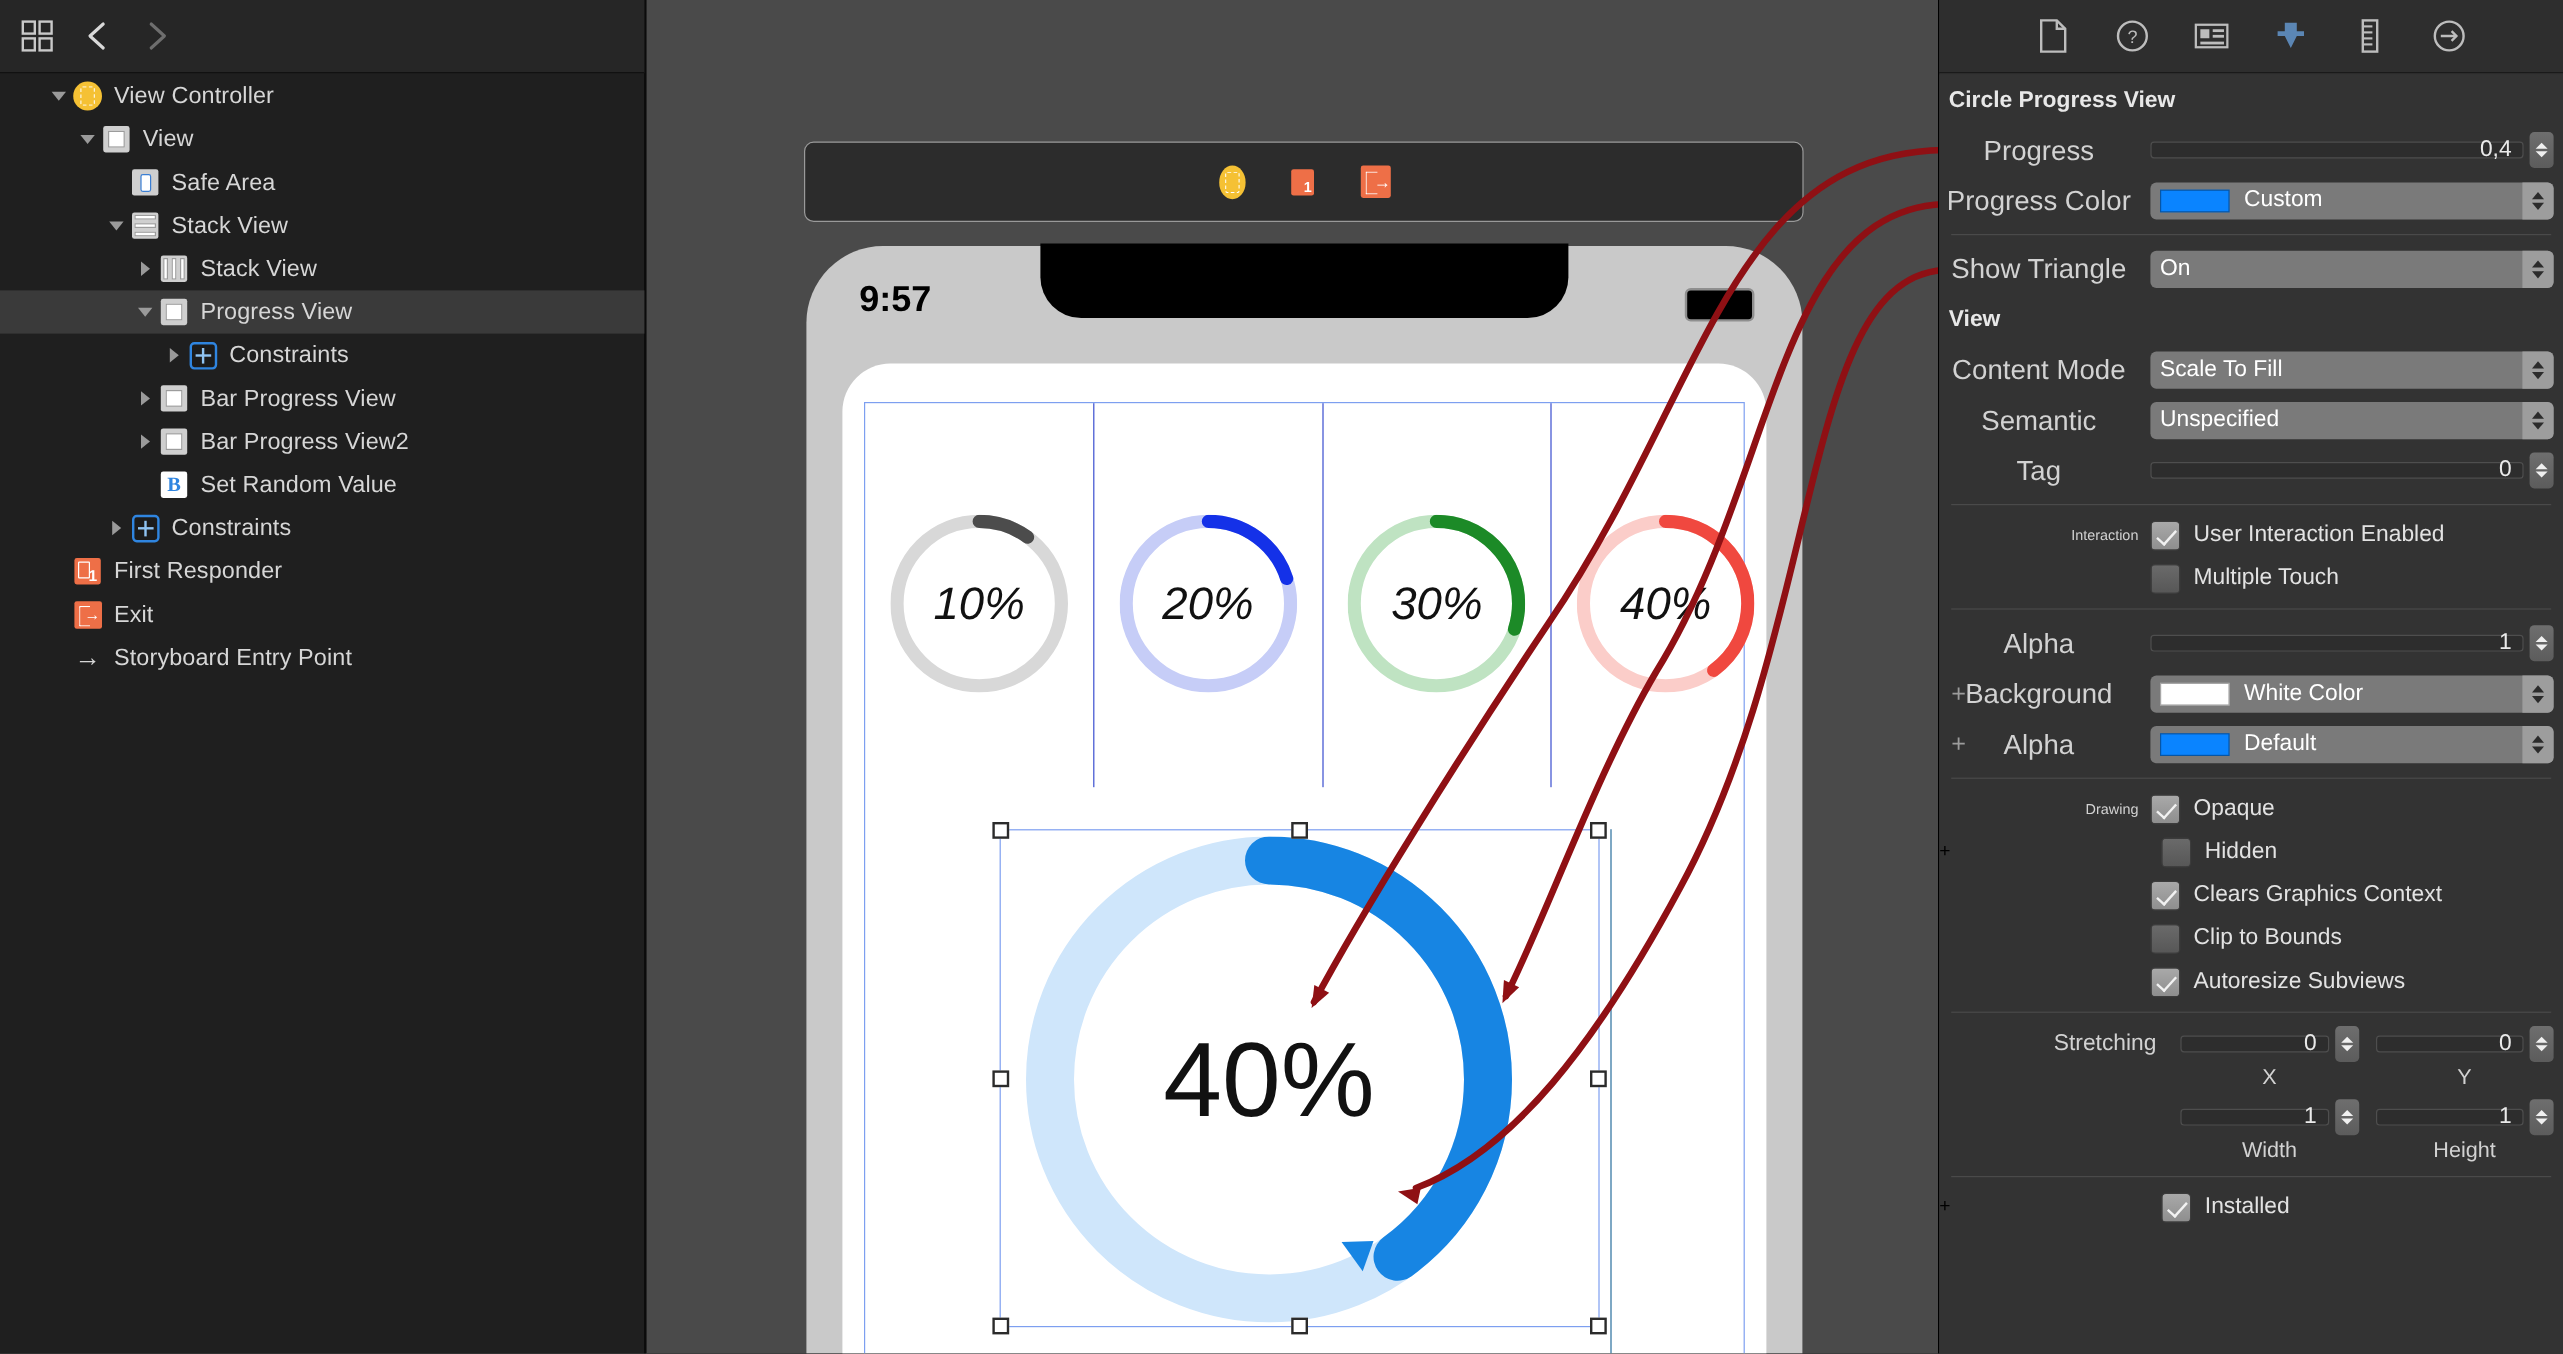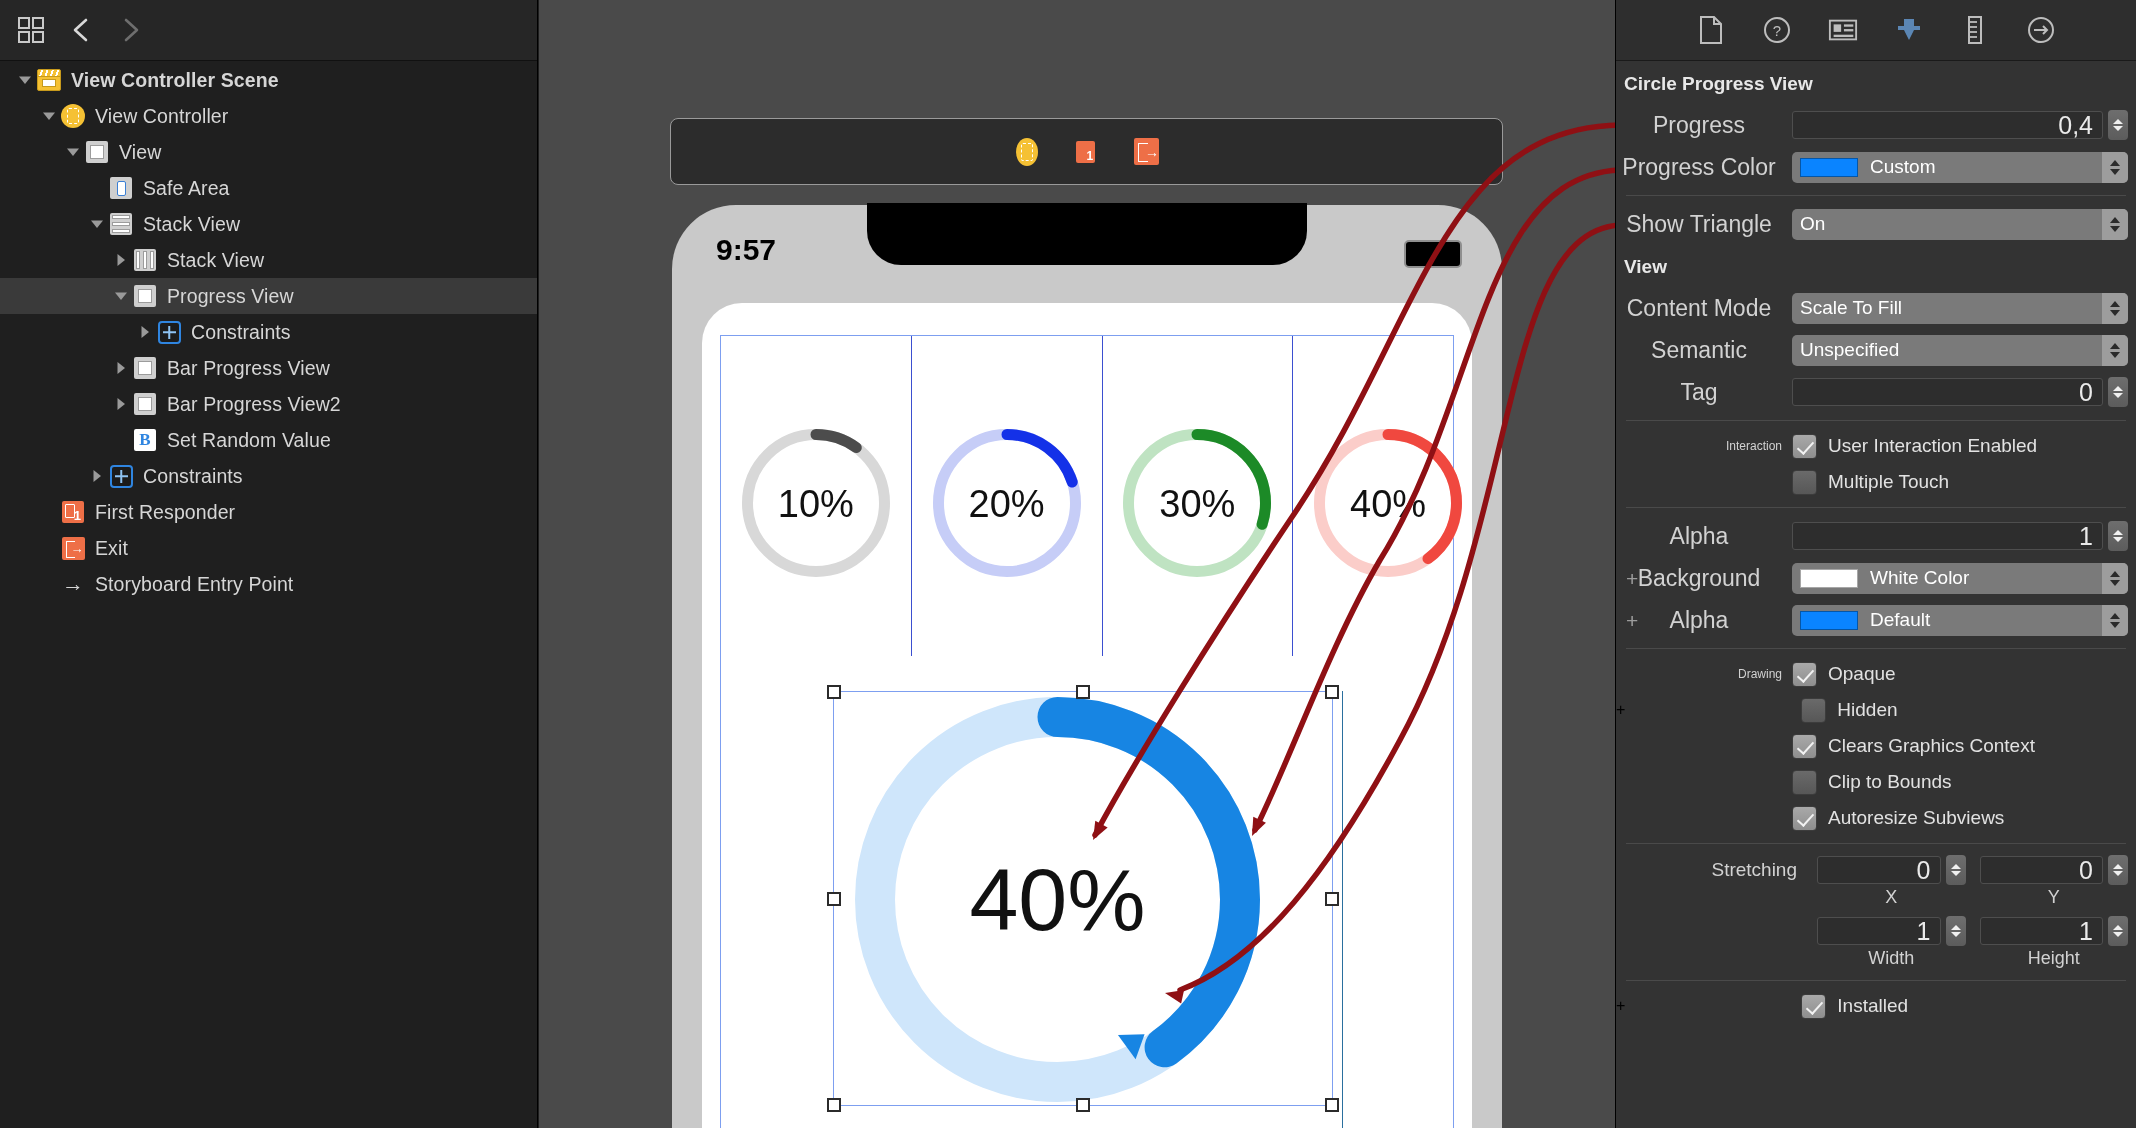--- a/index.html
+++ b/index.html
@@ -161,21 +161,21 @@
     width: 762px; height: 320px;
     display: flex;
   }
   .cell {
     flex: 1 1 0; position: relative;
     border-right: 1.5px solid #3b4fd0;
   }
   .cell:last-child { border-right: none; }
   .ring-wrap {
     position: absolute; left: 50%; top: 93px; transform: translateX(-50%);
-    width: 148px; height: 150px;
+    width: 148px; height: 150px; font-style: italic;
   }
   .ring-svg { position: absolute; inset: 0; }
   .ring-label {
     position: absolute; left: 0; right: 0; top: 50%; transform: translateY(-50%);
     text-align: center; color: #111; font-size: 38px;
     font-family: "Liberation Sans", sans-serif;
   }
   
   #big-pv {
     position: absolute; left: 131px; top: 388px;
@@ -228,24 +228,24 @@
     width: 176px; flex: 0 0 176px; text-align: center; padding-right: 10px;
     color: #d2d2d2; font-size: 23px;
   }
   .row .plus {
     position: absolute; left: 10px; color: #9c9c9c; font-size: 21px; line-height: 1;
   }
   .rowpos { position: relative; }
 
   
   .tfield {
-    flex: 1 1 auto; height: 28px; background:#2d2d2d;
+    flex: 1 1 auto; height: 14px; background:#2d2d2d;
     border: 1px solid #4e4e4e; border-radius: 3px;
     display:flex; align-items:center; justify-content:flex-end;
-    padding-right: 9px; color:#eaeaea; font-size:25px;
+    padding-right: 9px; color:#eaeaea; font-size:19px;
   }
   .stepper {
     flex: 0 0 20px; width: 20px; height: 30px; margin-left: 5px;
     background: linear-gradient(#6e6e6e,#5c5c5c);
     border-radius: 4px; display:flex; flex-direction:column;
     align-items:center; justify-content:center; gap:2px;
   }
   .stepper i { display:block; width:0;height:0; border-left:5px solid transparent; border-right:5px solid transparent;}
   .stepper i.up { border-bottom: 5px solid #f0f0f0; }
   .stepper i.dn { border-top: 5px solid #f0f0f0; }
@@ -315,32 +315,20 @@
           <polyline points="18,5 7,15 18,25" fill="none" stroke="#d9d9d9" stroke-width="2.6" stroke-linecap="round" stroke-linejoin="round"></polyline>
         </svg>
       </div>
       <div class="ico fwd-icon">
         <svg width="26" height="30" viewBox="0 0 26 30">
           <polyline points="8,5 19,15 8,25" fill="none" stroke="#6e6e6e" stroke-width="2.6" stroke-linecap="round" stroke-linejoin="round"></polyline>
         </svg>
       </div>
     </div>
     <div id="nav-tree">
-        <div class="tree-row">
-          <span style="display:inline-block;width:14px;flex:0 0 14px"></span>
-          <span class="disc">
-            <svg width="14" height="14" viewBox="0 0 14 14">
-              <polygon points="1,3.5 13,3.5 7,11" fill="#9a9a9a"></polygon>
-            </svg>
-          </span>
-          <span class="row-icon">
-            <span class="ic-scene"></span>
-          </span>
-          <span class="row-label" style="font-weight:bold;">View Controller Scene</span>
-        </div>
         <div class="tree-row">
           <span style="display:inline-block;width:38px;flex:0 0 38px"></span>
           <span class="disc">
             <svg width="14" height="14" viewBox="0 0 14 14">
               <polygon points="1,3.5 13,3.5 7,11" fill="#9a9a9a"></polygon>
             </svg>
           </span>
           <span class="row-icon">
             <span class="ic-vc"></span>
           </span>

